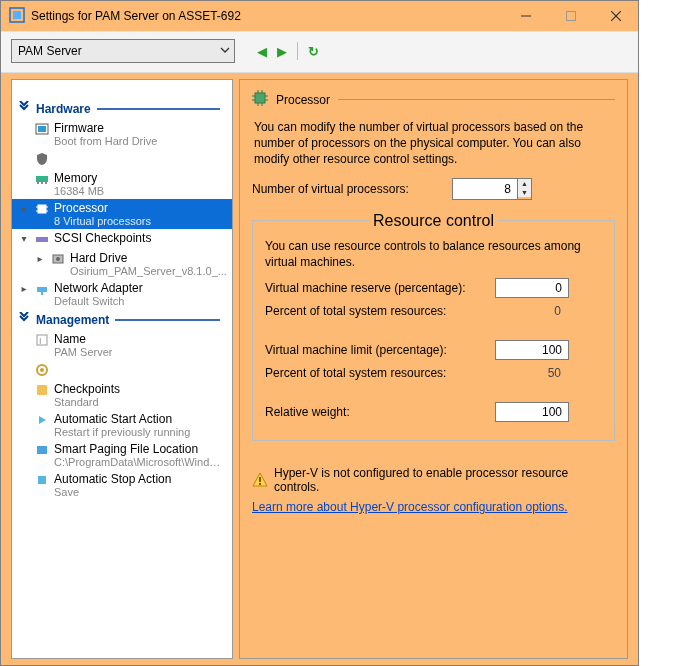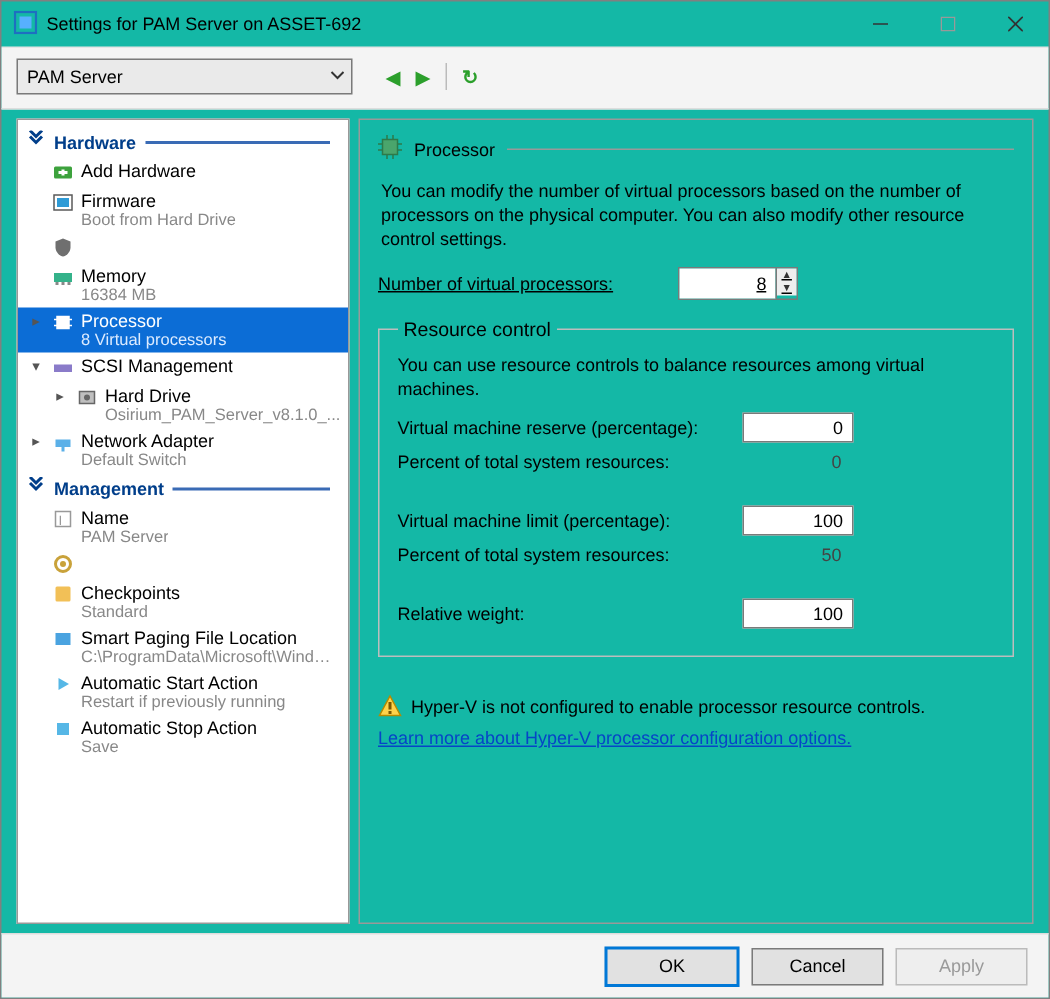--- a/index.html
+++ b/index.html
@@ -3,25 +3,25 @@
 <meta charset="utf-8">
 <style>
   html, body {
     margin: 0; padding: 0;
     font-family: "Segoe UI", Tahoma, sans-serif;
     font-size: 12px;
     color: #000;
     background: #fff;
   }
   .window {
-    width: 700px; height: 666px;
+    width: 639px; height: 666px;
     border: 1px solid #808080;
     box-sizing: border-box;
     display: flex; flex-direction: column;
-    background: #14b8a6;
+    background: #fdba74;
   }
   .titlebar {
     height: 30px;
     display: flex; align-items: center;
     padding-left: 8px;
     border-bottom: 1px solid #e5e5e5;
   }
   .titlebar .title-text { flex: 1; font-size: 12px; }
   .titlebar .win-controls { display: flex; }
   .win-btn {
@@ -61,21 +61,21 @@
     overflow: hidden;
   }
 
   
   .tree-panel {
     width: 220px;
     border: 1px solid #999;
     background: #fff;
     overflow-y: auto;
     overflow-x: hidden;
-    padding: 4px 0;
+    padding: 18px 0;
   }
   .section-header {
     display: flex; align-items: center; gap: 6px;
     color: #003e8a;
     font-weight: bold;
     padding: 3px 6px;
     cursor: default;
   }
   .section-header .chev-icon { color: #003e8a; font-size: 12px; width: 12px; }
   .section-line {
@@ -103,38 +103,38 @@
   .content-panel {
     flex: 1;
     border: 1px solid #999;
     padding: 10px 12px;
     overflow: auto;
   }
   .panel-header { display: flex; align-items: center; gap: 8px; margin-bottom: 10px; }
   .panel-header .hline { flex: 1; height: 0; border-top: 1px solid #999; }
   .panel-header .ptitle { font-size: 12px; font-weight: 500; }
   .desc-text { margin: 4px 2px 10px 2px; line-height: 1.35; }
-  .row { display: flex; align-items: center; margin: 6px 0; text-decoration: underline; }
+  .row { display: flex; align-items: center; margin: 6px 0; }
   .row .label { width: 200px; }
   .spinner {
     display: inline-flex; align-items: stretch; height: 20px; border: 1px solid #7a7a7a;
   }
   .spinner input {
     border: none; width: 52px; text-align: right; padding: 0 6px; font-size: 12px;
     outline: none;
   }
   .spinner .spin-btns { display: flex; flex-direction: column; border-left: 1px solid #7a7a7a; }
   .spinner .spin-btns div { font-size: 7px; line-height: 9px; padding: 0 3px; color: #333; background: #eee; }
 
   fieldset.group {
     border: 1px solid #bdbdbd;
     margin: 12px 0 0 0;
     padding: 8px 12px 12px 12px;
   }
-  fieldset.group legend { padding: 0 4px; font-size: 13px; }
+  fieldset.group legend { padding: 0 4px; font-size: 16px; text-align: center; }
   .form-row {
     display: flex; align-items: center; justify-content: flex-start;
     margin: 6px 0;
   }
   .form-row .flabel { width: 230px; }
   .form-row .num-input {
     width: 60px; height: 18px; border: 1px solid #7a7a7a;
     text-align: right; padding: 0 6px; font-size: 12px;
   }
   .form-row .num-static {
@@ -226,33 +226,20 @@
         <span class="chev-icon">
           <svg width="12" height="12">
               <path d="M2 4 L6 8 L10 4" fill="none" stroke="#003e8a" stroke-width="2"></path>
               <path d="M2 0 L6 4 L10 0" fill="none" stroke="#003e8a" stroke-width="2"></path>
             </svg>
         </span>
         <span>Hardware</span>
         <span class="section-line"></span>
       </div>
 
-      <div class="tree-item">
-        <span class="expander"></span>
-        <span class="icon">
-            <svg width="14" height="14">
-              <rect x="1" y="3" width="12" height="8" fill="#3da23d" rx="1"></rect>
-              <rect x="6" y="5" width="2" height="4" fill="#fff"></rect>
-              <rect x="4" y="6" width="6" height="2" fill="#fff"></rect>
-            </svg>
-          </span>
-        <div class="labels">
-            <span class="label-main">Add Hardware</span>
-          </div>
-      </div>
 
       <div class="tree-item">
         <span class="expander"></span>
         <span class="icon">
             <svg width="14" height="14">
               <rect x="1" y="2" width="12" height="10" fill="none" stroke="#5a5a5a"></rect>
               <rect x="3" y="4" width="8" height="6" fill="#2f9bd6"></rect>
             </svg>
           </span>
         <div class="labels">
@@ -304,21 +291,21 @@
       </div>
 
       <div class="tree-item">
         <span class="expander">▾</span>
         <span class="icon">
             <svg width="14" height="14">
               <rect x="1" y="5" width="12" height="5" fill="#8a7bc9"></rect>
             </svg>
           </span>
         <div class="labels">
-            <span class="label-main">SCSI Management</span>
+            <span class="label-main">SCSI Checkpoints</span>
           </div>
       </div>
 
       <div class="tree-item child">
         <span class="expander">▸</span>
         <span class="icon">
             <svg width="14" height="14">
               <rect x="2" y="3" width="10" height="8" fill="#bfbfbf" stroke="#666"></rect>
               <circle cx="7" cy="7" r="2" fill="#666"></circle>
             </svg>
@@ -388,39 +375,39 @@
         <div class="labels">
             <span class="label-main">Checkpoints</span>
             <span class="label-sub">Standard</span>
           </div>
       </div>
 
       <div class="tree-item">
         <span class="expander"></span>
         <span class="icon">
             <svg width="14" height="14">
+              <path d="M4 3 L11 7 L4 11 Z" fill="#56b7e6"></path>
+            </svg>
+          </span>
+        <div class="labels">
+            <span class="label-main">Automatic Start Action</span>
+            <span class="label-sub">Restart if previously running</span>
+          </div>
+      </div>
+
+      <div class="tree-item">
+        <span class="expander"></span>
+        <span class="icon">
+            <svg width="14" height="14">
               <rect x="2" y="3" width="10" height="8" fill="#4aa3e0"></rect>
             </svg>
           </span>
         <div class="labels">
             <span class="label-main">Smart Paging File Location</span>
             <span class="label-sub">C:\ProgramData\Microsoft\Windo...</span>
-          </div>
-      </div>
-
-      <div class="tree-item">
-        <span class="expander"></span>
-        <span class="icon">
-            <svg width="14" height="14">
-              <path d="M4 3 L11 7 L4 11 Z" fill="#56b7e6"></path>
-            </svg>
-          </span>
-        <div class="labels">
-            <span class="label-main">Automatic Start Action</span>
-            <span class="label-sub">Restart if previously running</span>
           </div>
       </div>
 
       <div class="tree-item">
         <span class="expander"></span>
         <span class="icon">
             <svg width="14" height="14">
               <rect x="3" y="3" width="8" height="8" fill="#56b7e6"></rect>
             </svg>
           </span>
@@ -503,25 +490,14 @@
             </svg>
         </span>
         <span>Hyper-V is not configured to enable processor resource controls.</span>
       </div>
 
       <span class="link">Learn more about Hyper-V processor configuration options.</span>
 
     </div>
   </div>
 
-  <div class="footer">
-    <div class="btn default">
-        <span>OK</span>
-      </div>
-    <div class="btn">
-        <span>Cancel</span>
-      </div>
-    <div class="btn disabled">
-        <span>Apply</span>
-      </div>
-  </div>
 
 </div>
 
 </body></html>

